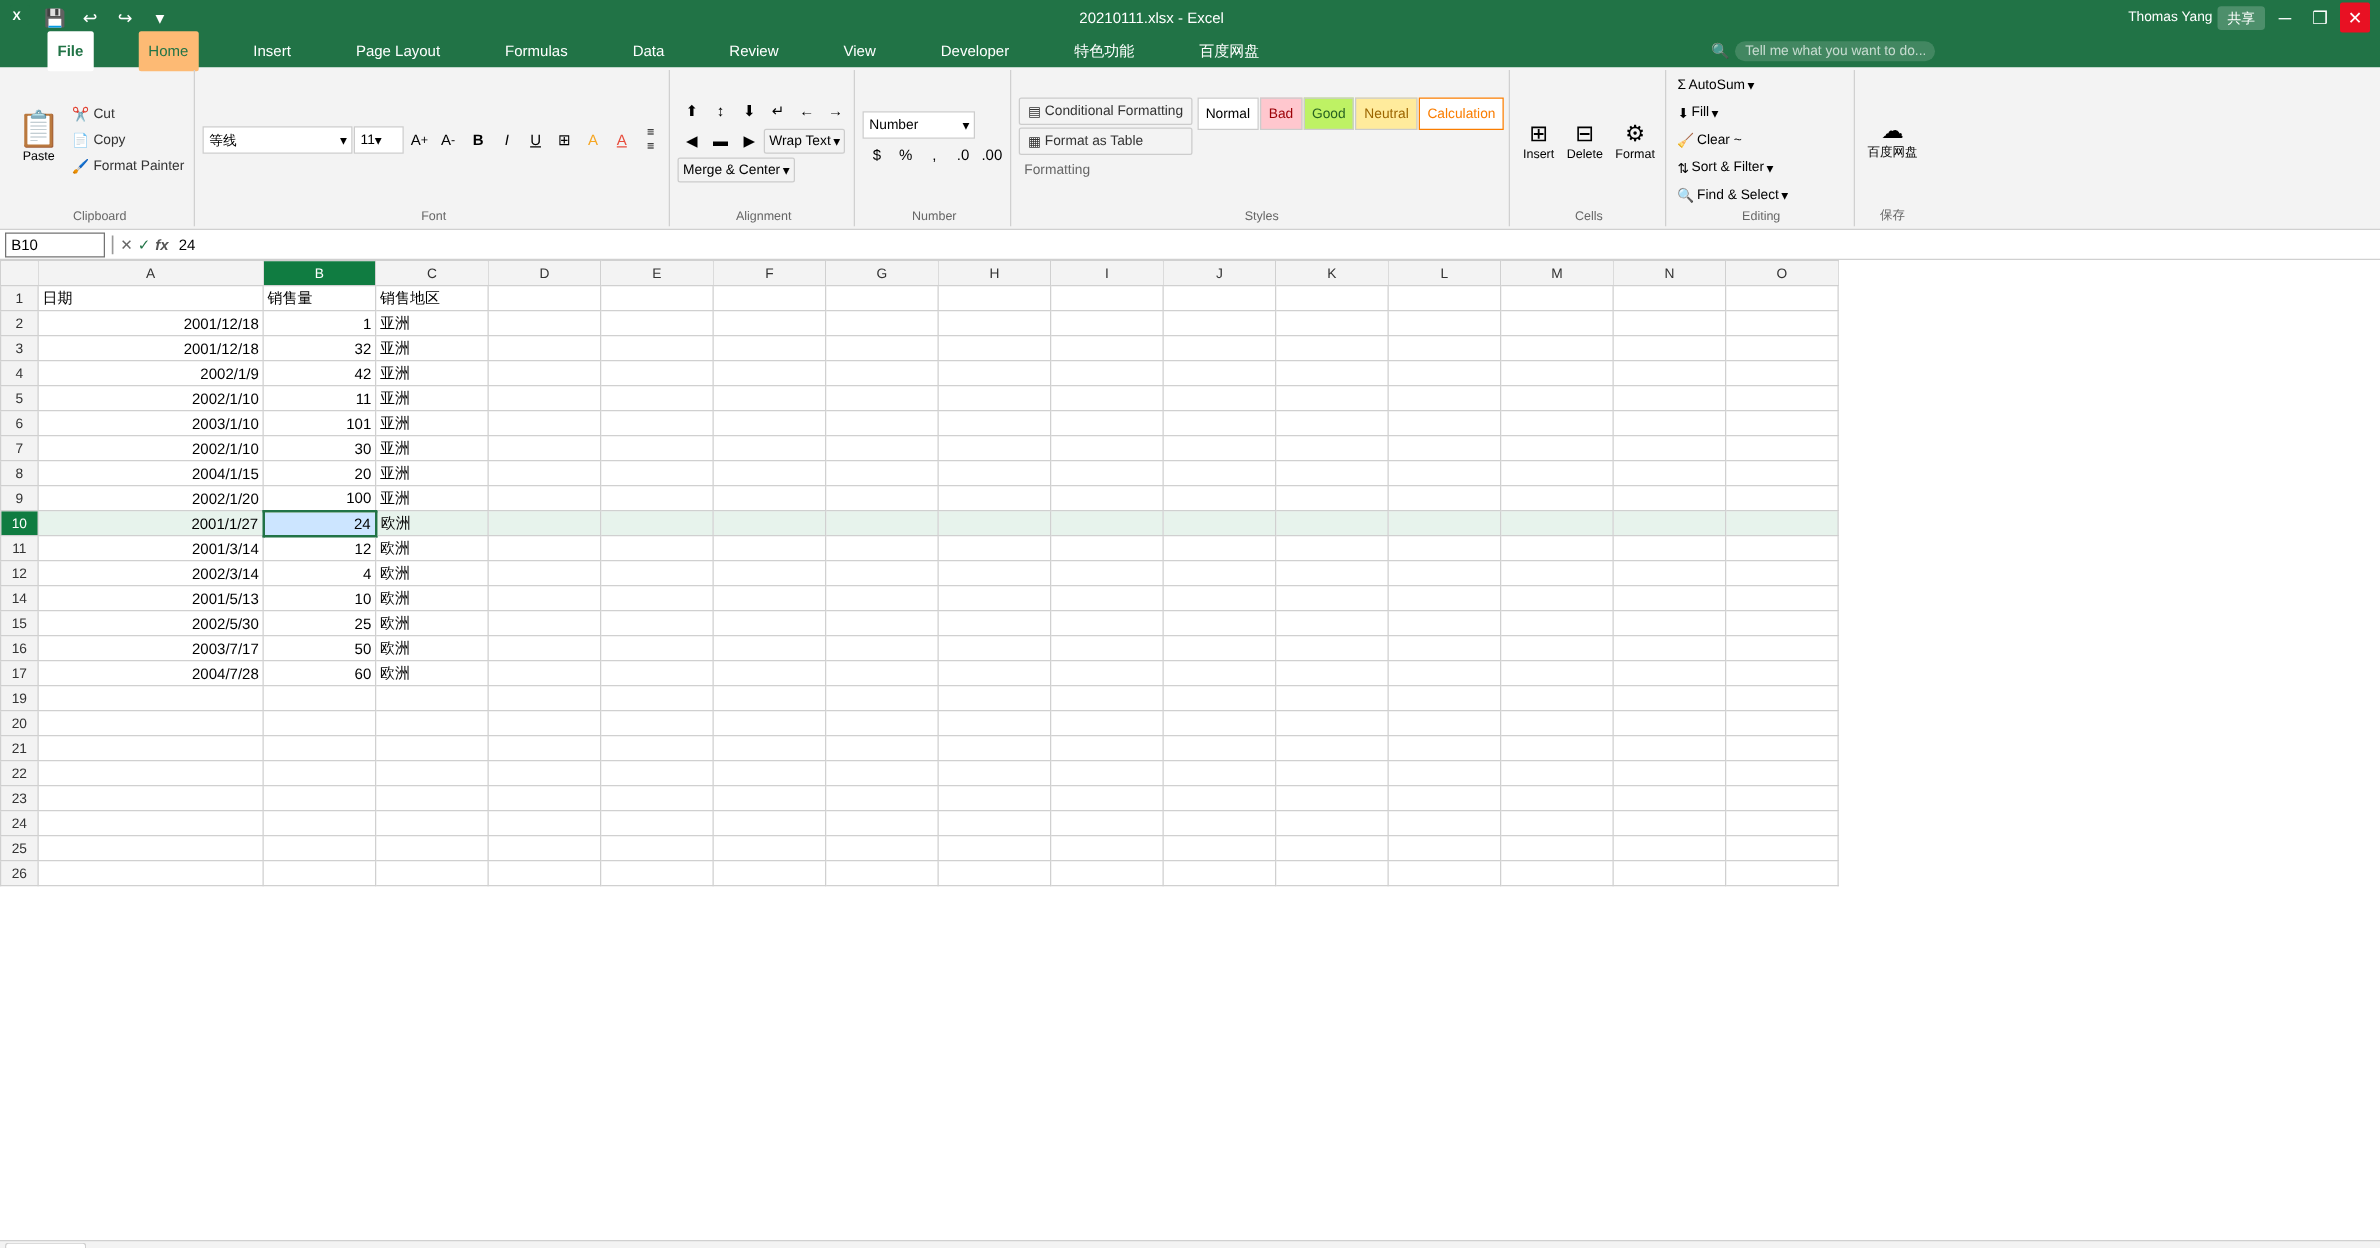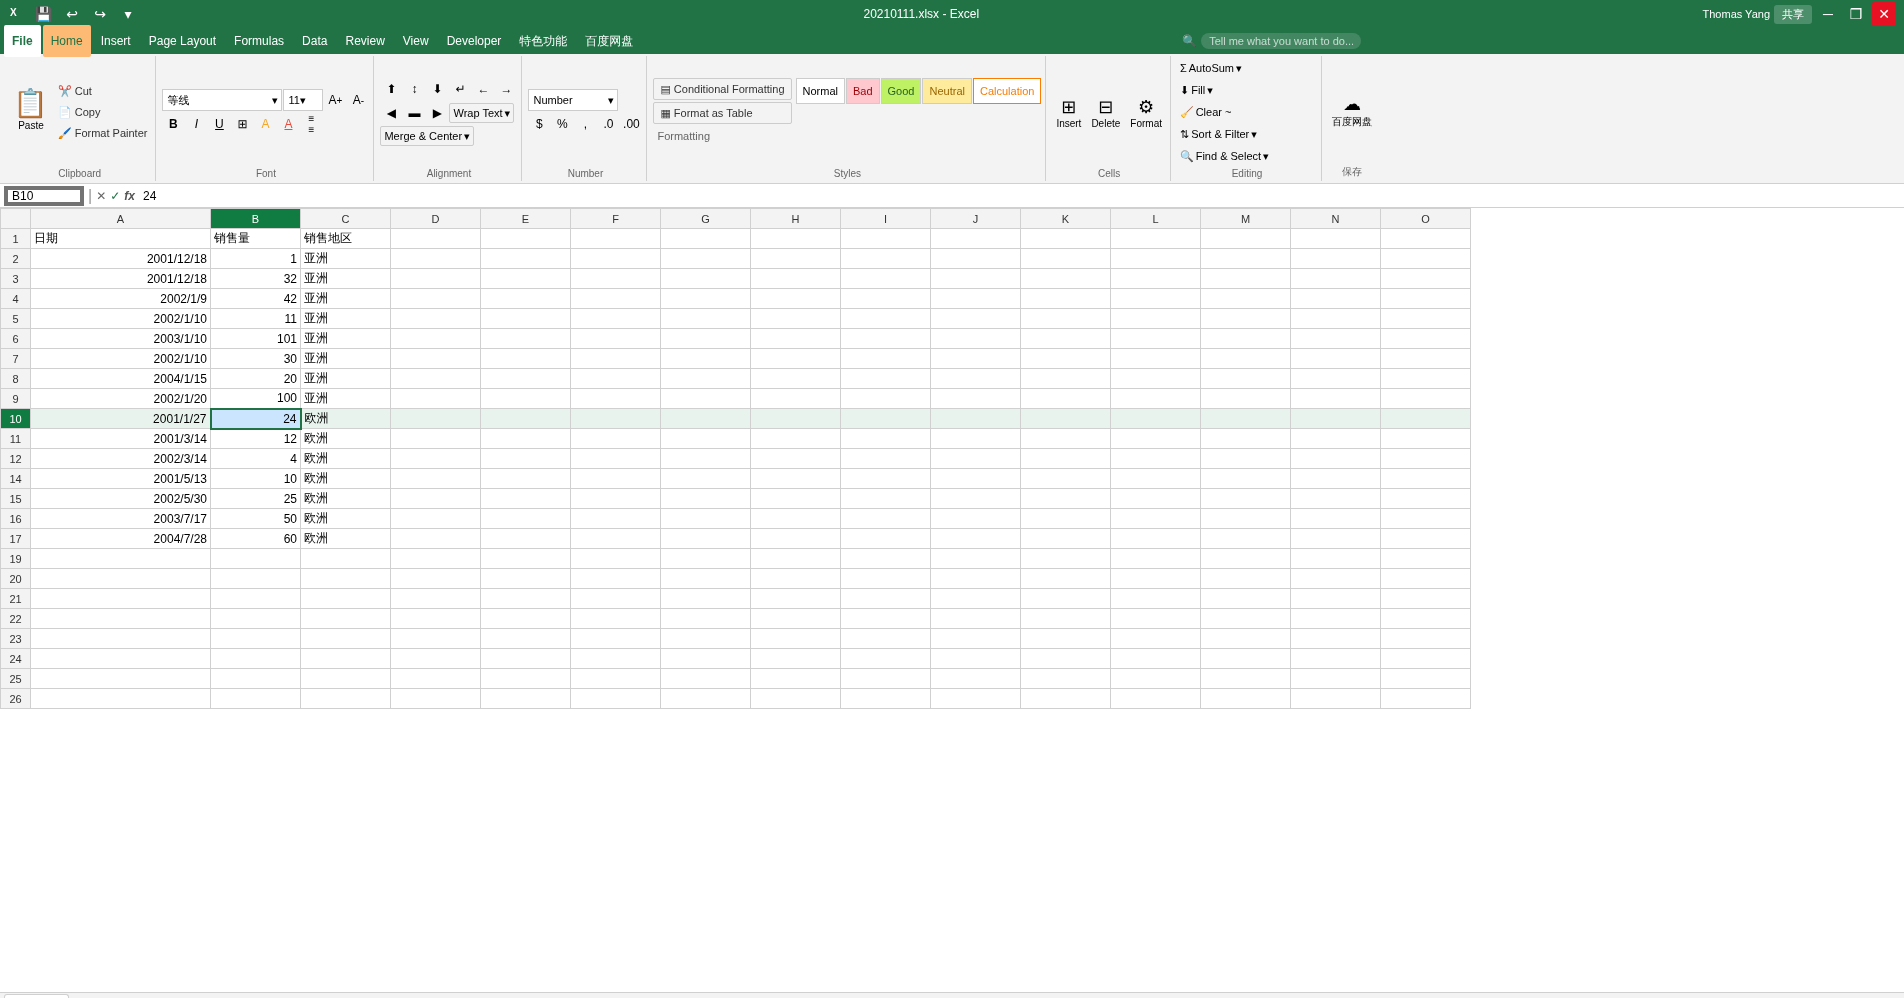--- a/index.html
+++ b/index.html
@@ -35,20 +35,21 @@
       font-size: 12px;
       gap: 2px;
     }
     .menu-item {
       padding: 4px 8px;
       cursor: pointer;
       border-radius: 2px;
       height: 32px;
       display: flex;
       align-items: center;
+      margin-left: 34px;
     }
     .menu-item.active { background: #fff; color: #217346; }
 
     
     #ribbon {
       background: #f3f3f3;
       border-bottom: 1px solid #d0d0d0;
       min-height: 90px;
       display: flex;
       flex-direction: column;
@@ -167,21 +168,21 @@
       display: flex;
       align-items: center;
       height: 24px;
       border-bottom: 1px solid #d0d0d0;
       background: #fff;
       padding: 0 4px;
       gap: 4px;
     }
     #name-box {
       width: 80px;
-      border: 4px solid #737373;
+      border: 1px solid #737373;
       font-size: 12px;
       padding: 1px 4px;
       height: 20px;
       display: flex;
       align-items: center;
     }
     #formula-separator { color: #999; font-size: 16px; }
     #formula-content {
       flex: 1;
       border: none;
@@ -401,21 +402,21 @@
               <span>Format Painter</span>
             </div>
           </div>
         </div>
       </div>
       <div class="ribbon-group-label">Clipboard</div>
     </div>
 
     <div class="ribbon-group">
       <div class="ribbon-group-content">
-        <div style="display:flex;flex-direction:column;gap:2px;">
+        <div style="display:flex;gap:2px;">
           <div class="fmt-row">
             <div class="font-name-box">
               <span>等线</span>
               <span style="margin-left:auto;">▾</span>
             </div>
             <div class="font-size-box">
               <span>11</span>
               <span>▾</span>
             </div>
             <div class="fmt-btn" title="Increase Font Size">A<sup>+</sup></div>

